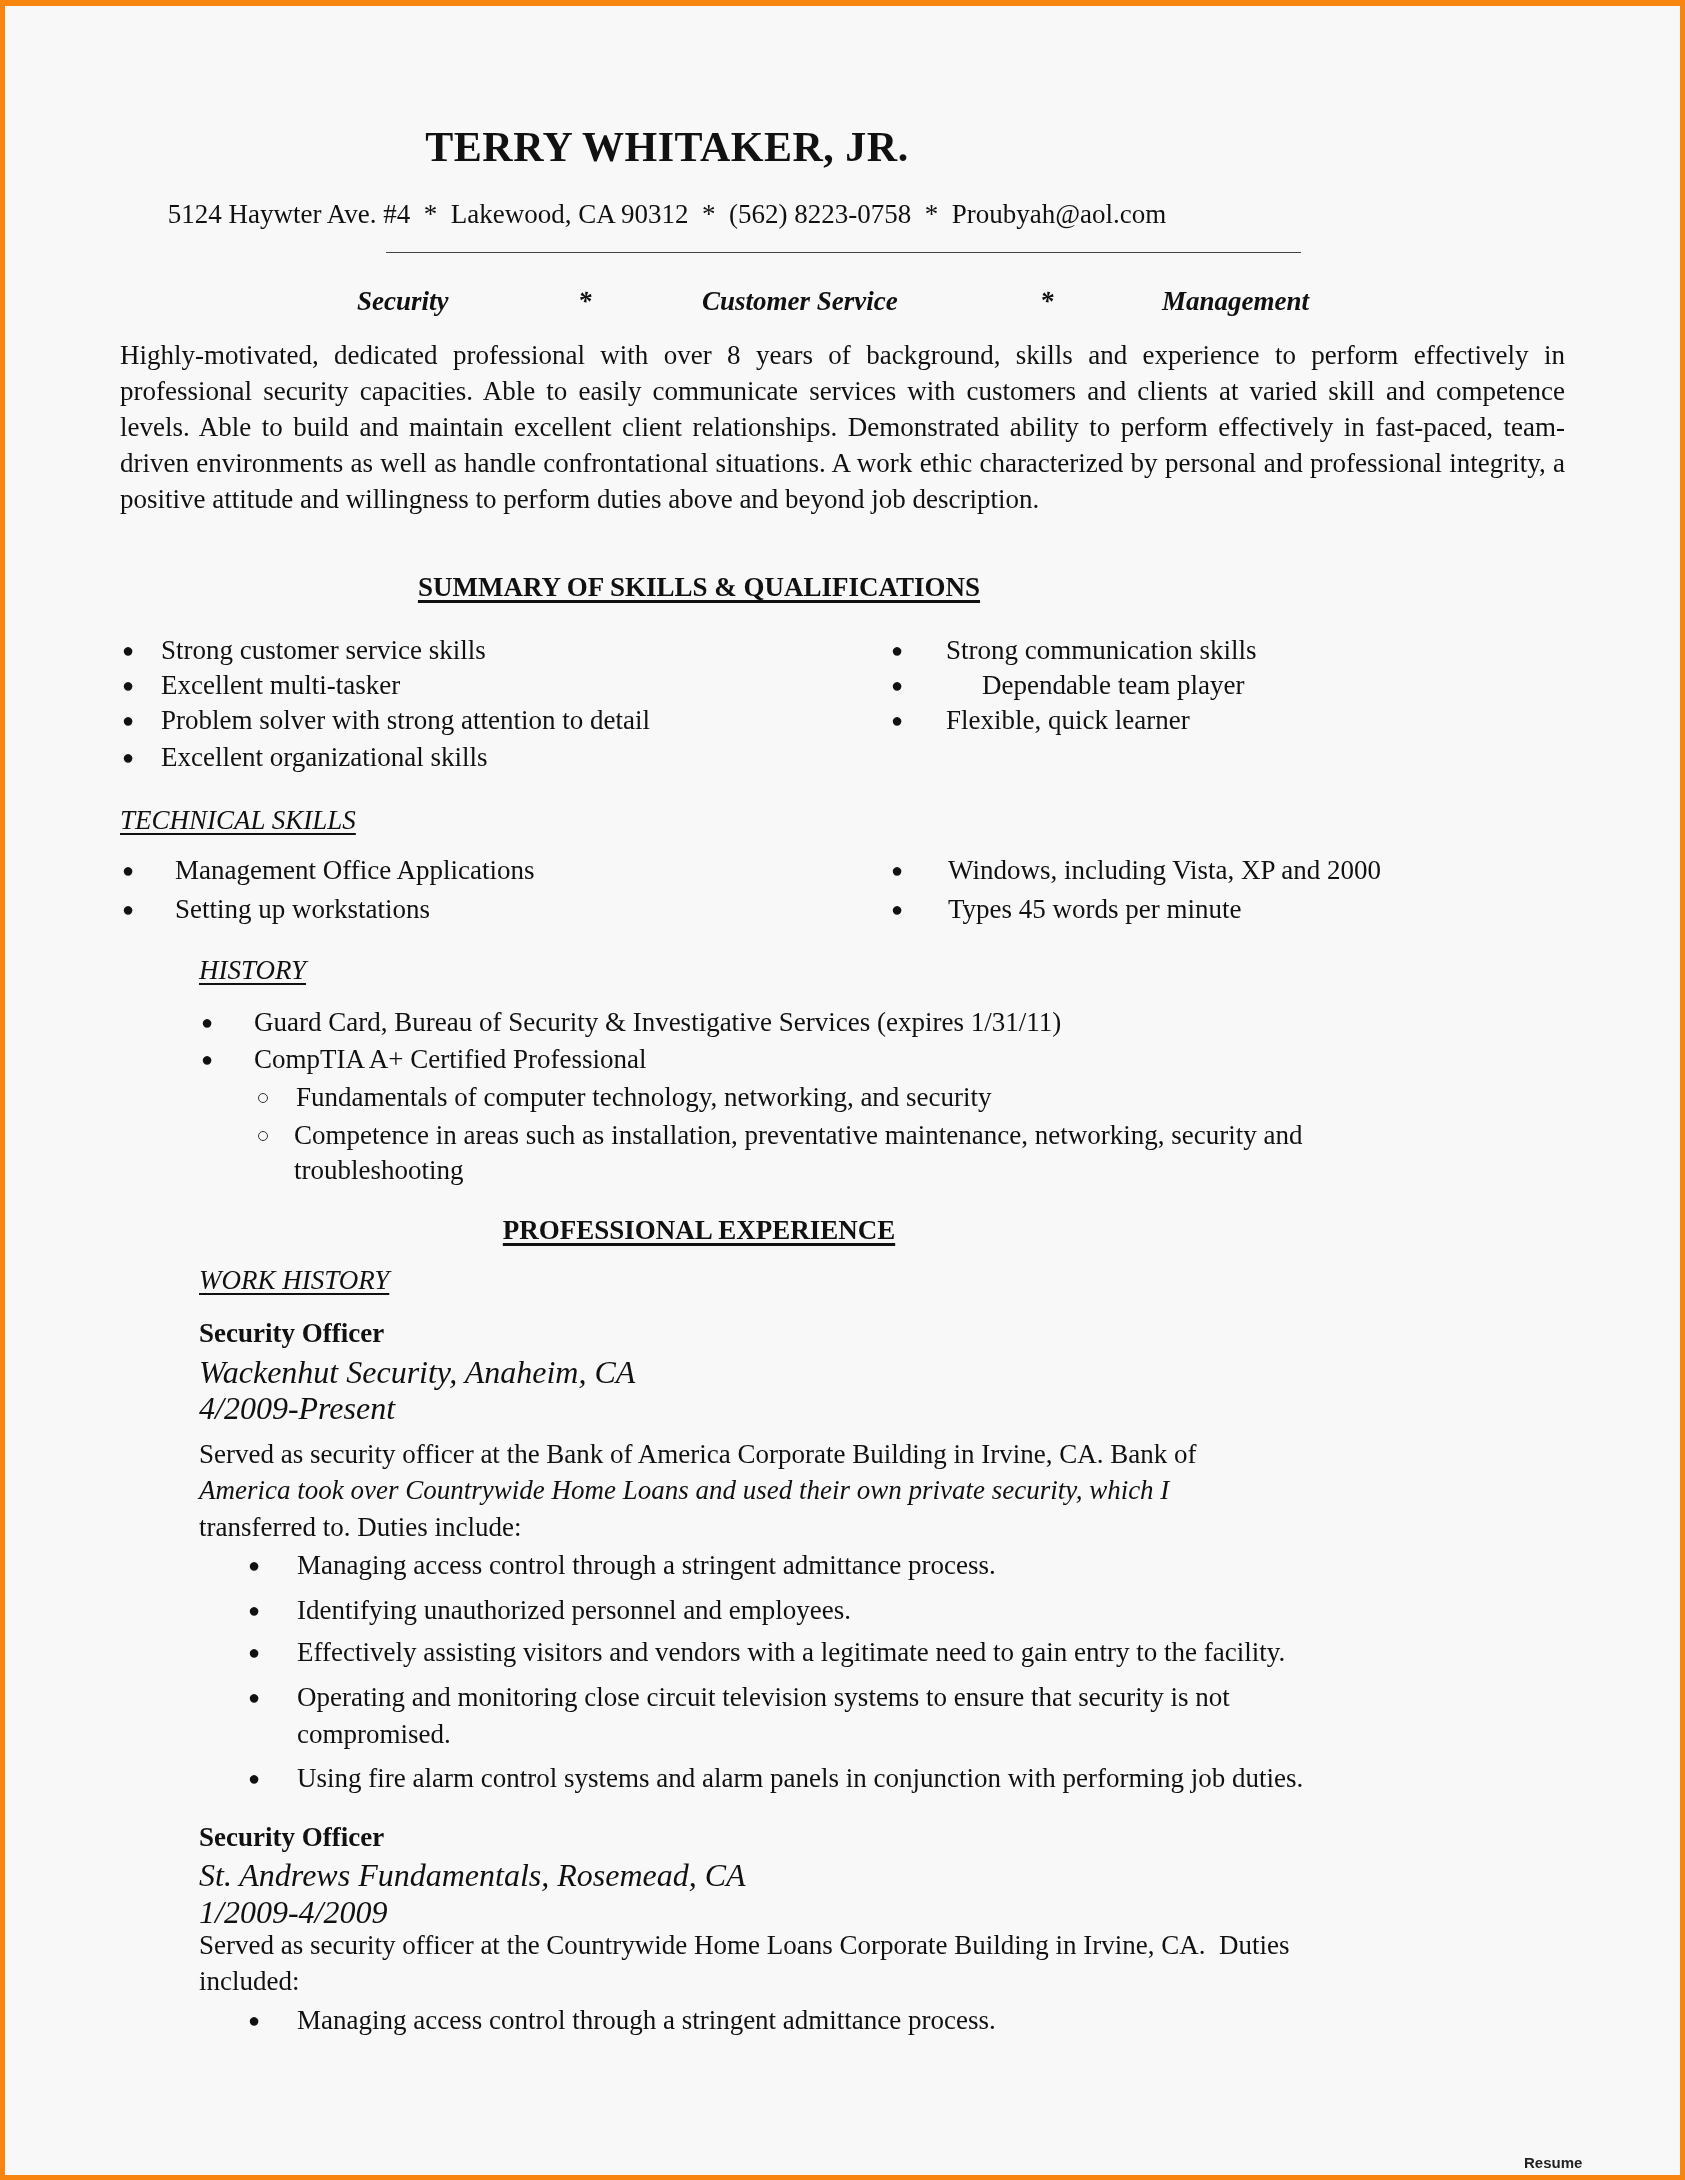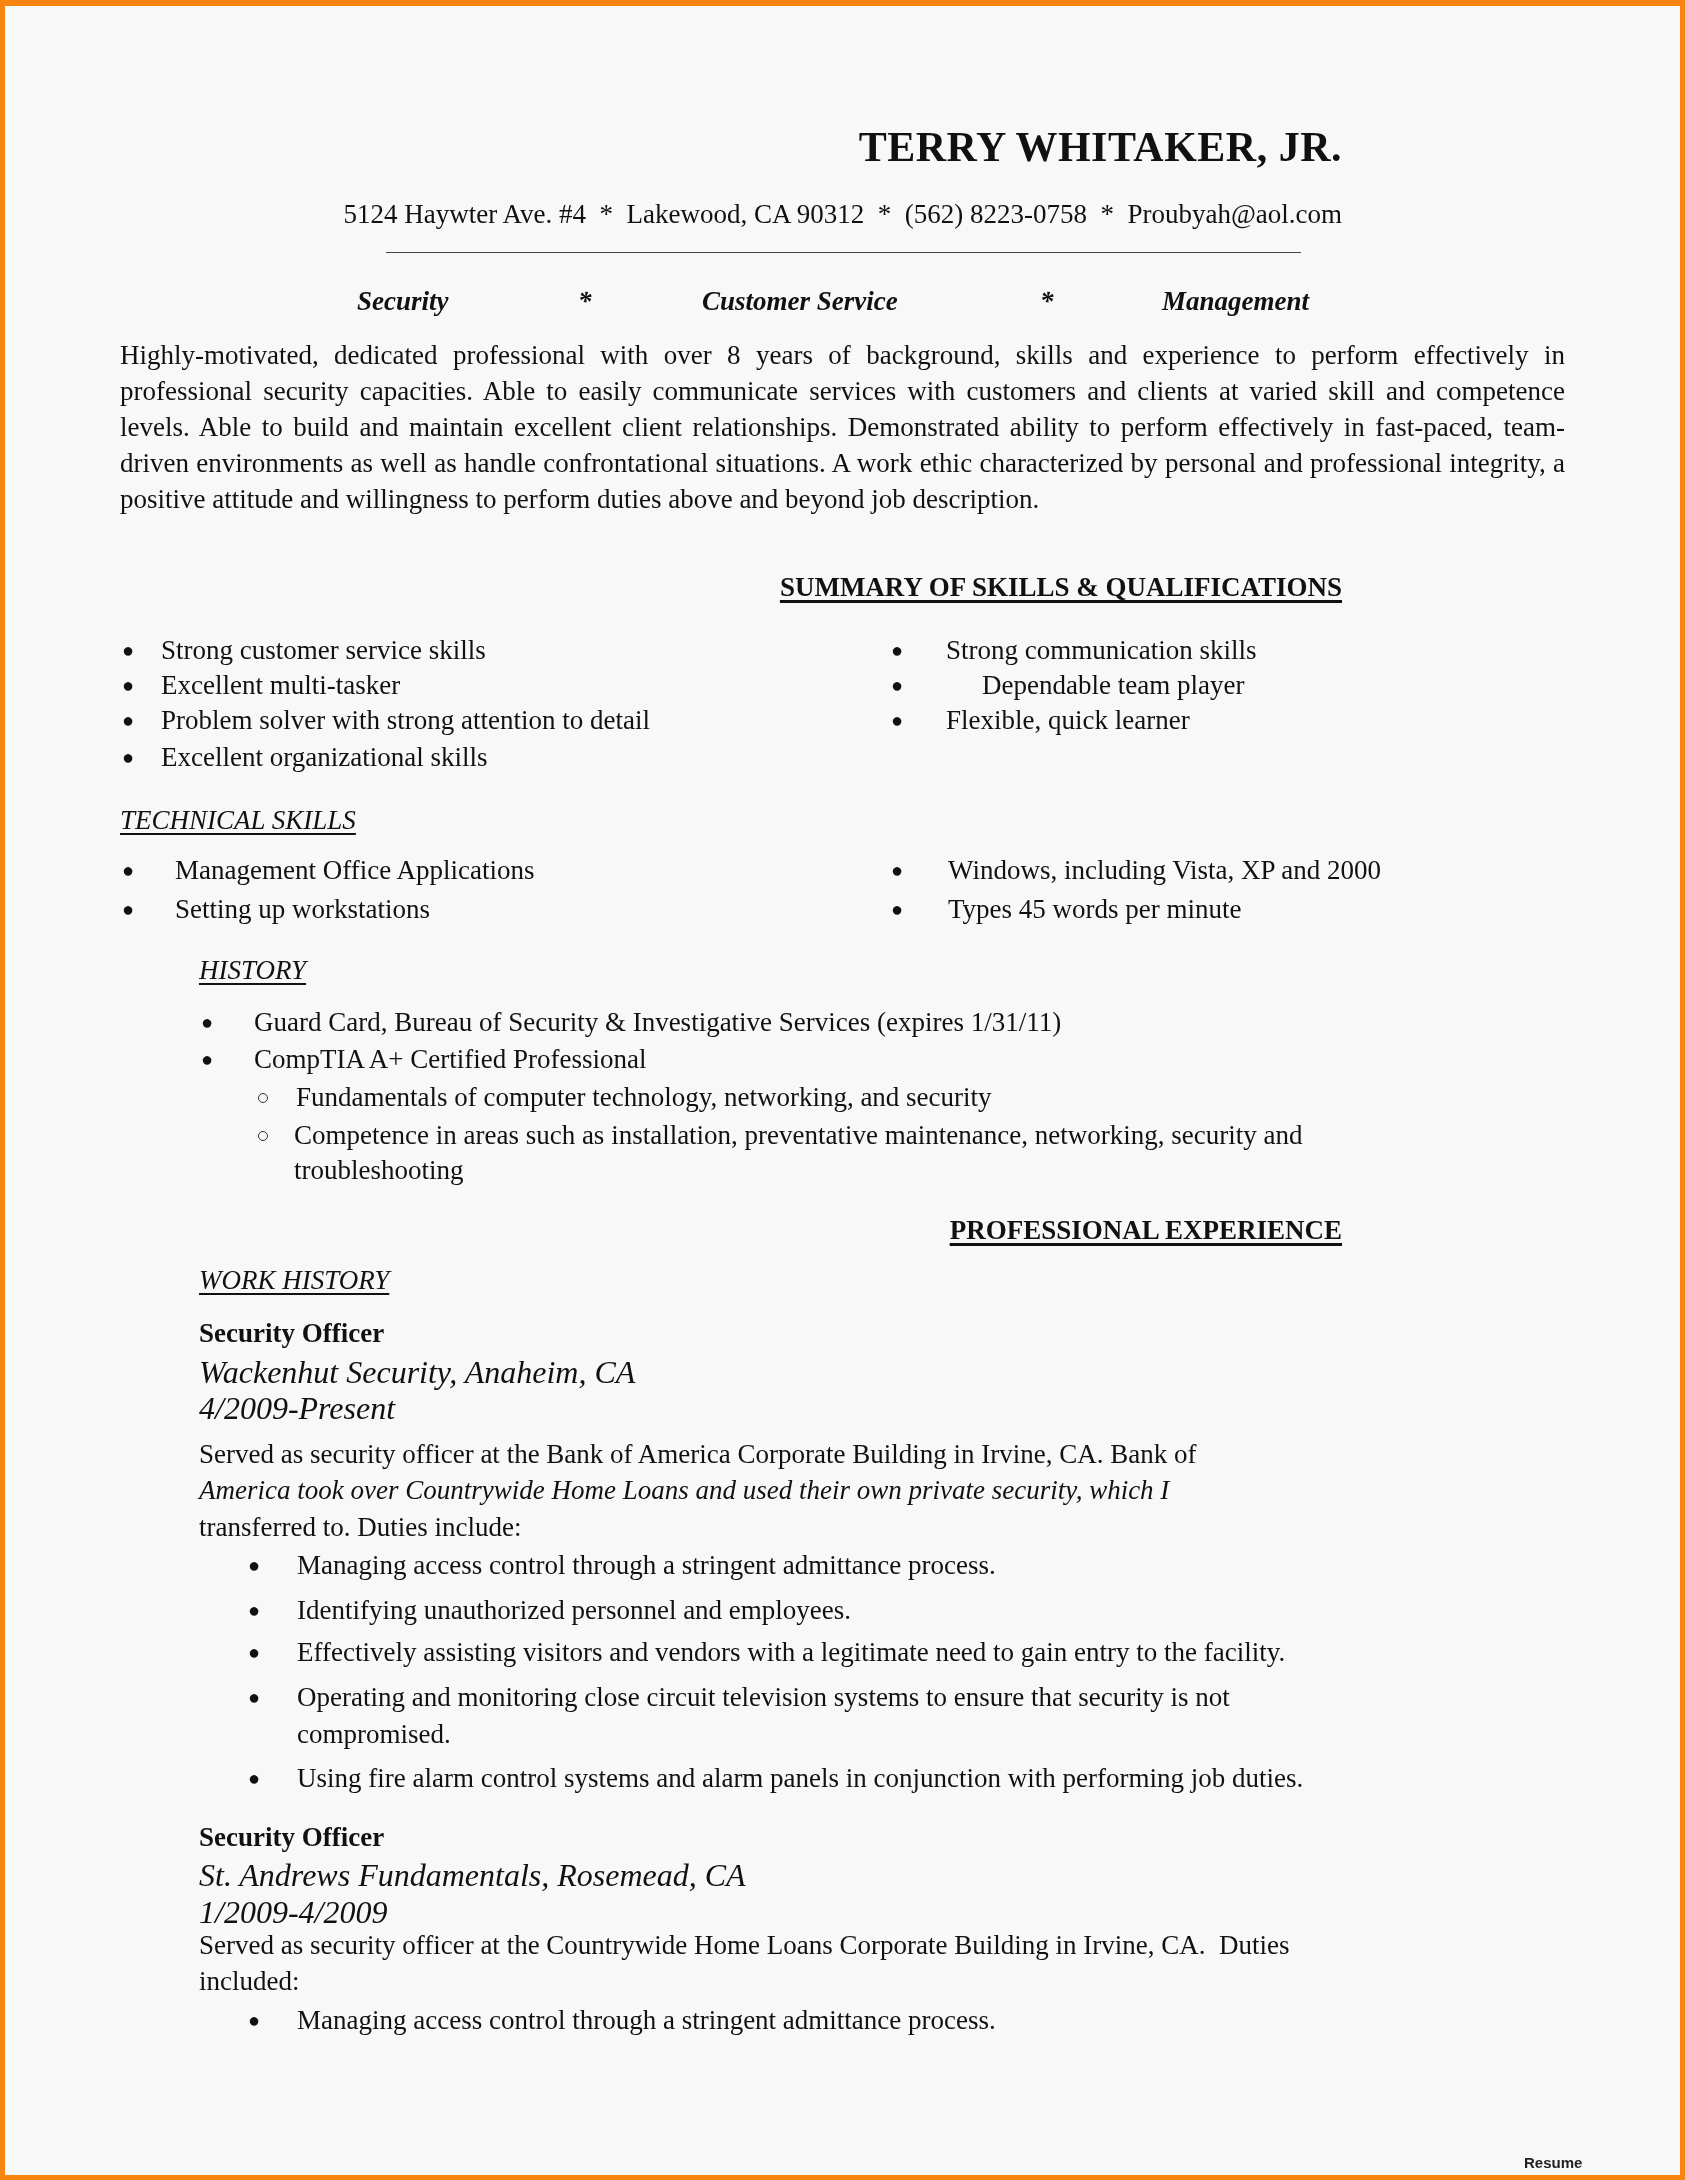--- a/index.html
+++ b/index.html
@@ -10,25 +10,25 @@
     color: #111;
   }
   .frame {
     position: absolute; left: 0; top: 0; width: 1685px; height: 2180px;
     box-sizing: border-box; border: 5px solid #f7850f;
     border-top-width: 6px; pointer-events: none;
   }
   .abs { position: absolute; white-space: nowrap; line-height: 1; }
   .body-text { font-size: 27px; }
   .name { font-size: 42px; font-weight: bold; letter-spacing: 0.5px; }
-  .center { left: 8px; width: 1334px; text-align: right; }
+  .center { left: 0; width: 1334px; text-align: center; }
   .tagline { font-size: 27px; font-weight: bold; font-style: italic; }
   .rule { position: absolute; left: 386px; width: 915px; top: 252px; height: 1px; background: #444; }
   .heading-u { font-size: 27px; text-decoration: underline; text-decoration-thickness: 3px; text-underline-offset: 4px; }
-  .heading-b { font-weight: bold; }
+  .heading-b { font-weight: bold; padding-left: 32px; }
   .sub-i { font-size: 27px; font-style: italic; text-decoration: underline; text-decoration-thickness: 2px; text-underline-offset: 4px; }
   .para {
     position: absolute; left: 120px; width: 1445px; top: 337px;
     font-size: 27px; line-height: 36px; text-align: justify;
   }
   .bullet { position: absolute; font-size: 20px; line-height: 1; }
   .circle { position: absolute; width: 10px; height: 10px; border: 1.5px solid #333; border-radius: 50%; box-sizing: border-box; }
   .job-title { font-size: 27px; font-weight: bold; }
   .job-meta { font-size: 32px; font-style: italic; }
   .watermark { font-family: "Liberation Sans", "DejaVu Sans", sans-serif; font-size: 15px; color: #222; }

